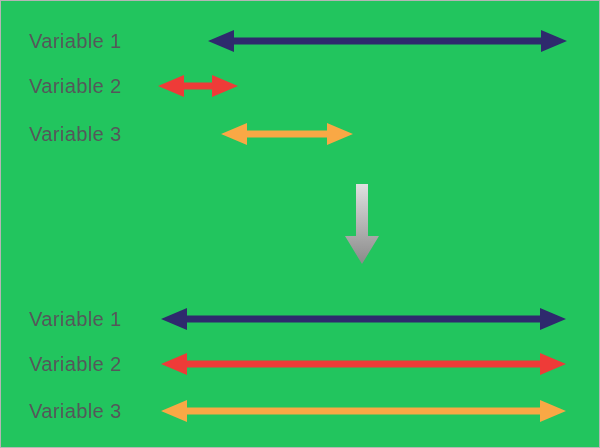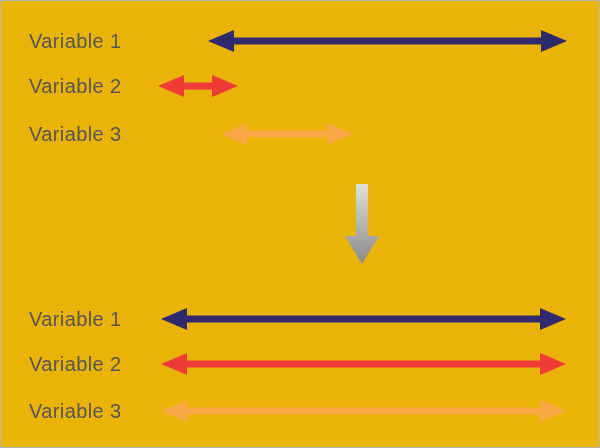--- a/index.html
+++ b/index.html
@@ -1,20 +1,20 @@
 <!DOCTYPE html>
 <html><head>
 <meta charset="utf-8">
 <style>
   html,body{margin:0;padding:0;background:#ffffff;}
   .canvas{
     position:relative;
     width:598px;height:446px;
     border:1px solid #b5b5b5;
-    background:#eab308;
+    background:#22c55e;
     overflow:hidden;
     font-family:"Liberation Sans", sans-serif;
   }
   .row{
     position:absolute;
     left:0;
     width:100%;
     height:40px;
   }
   .label{

